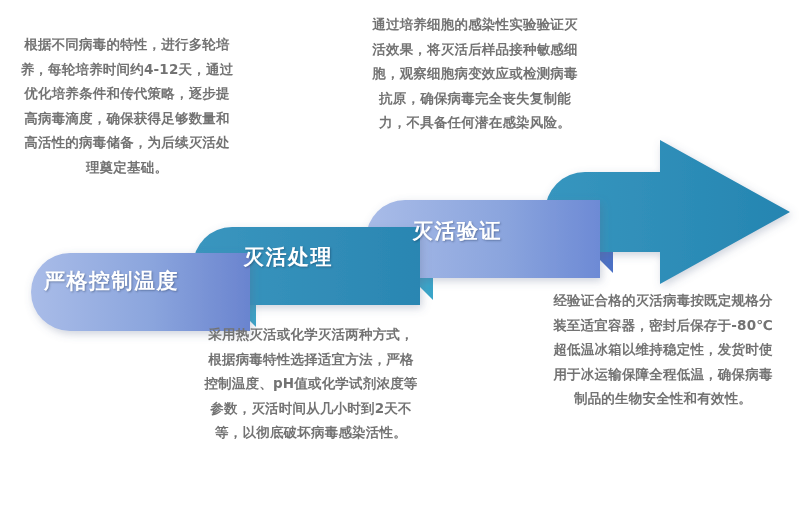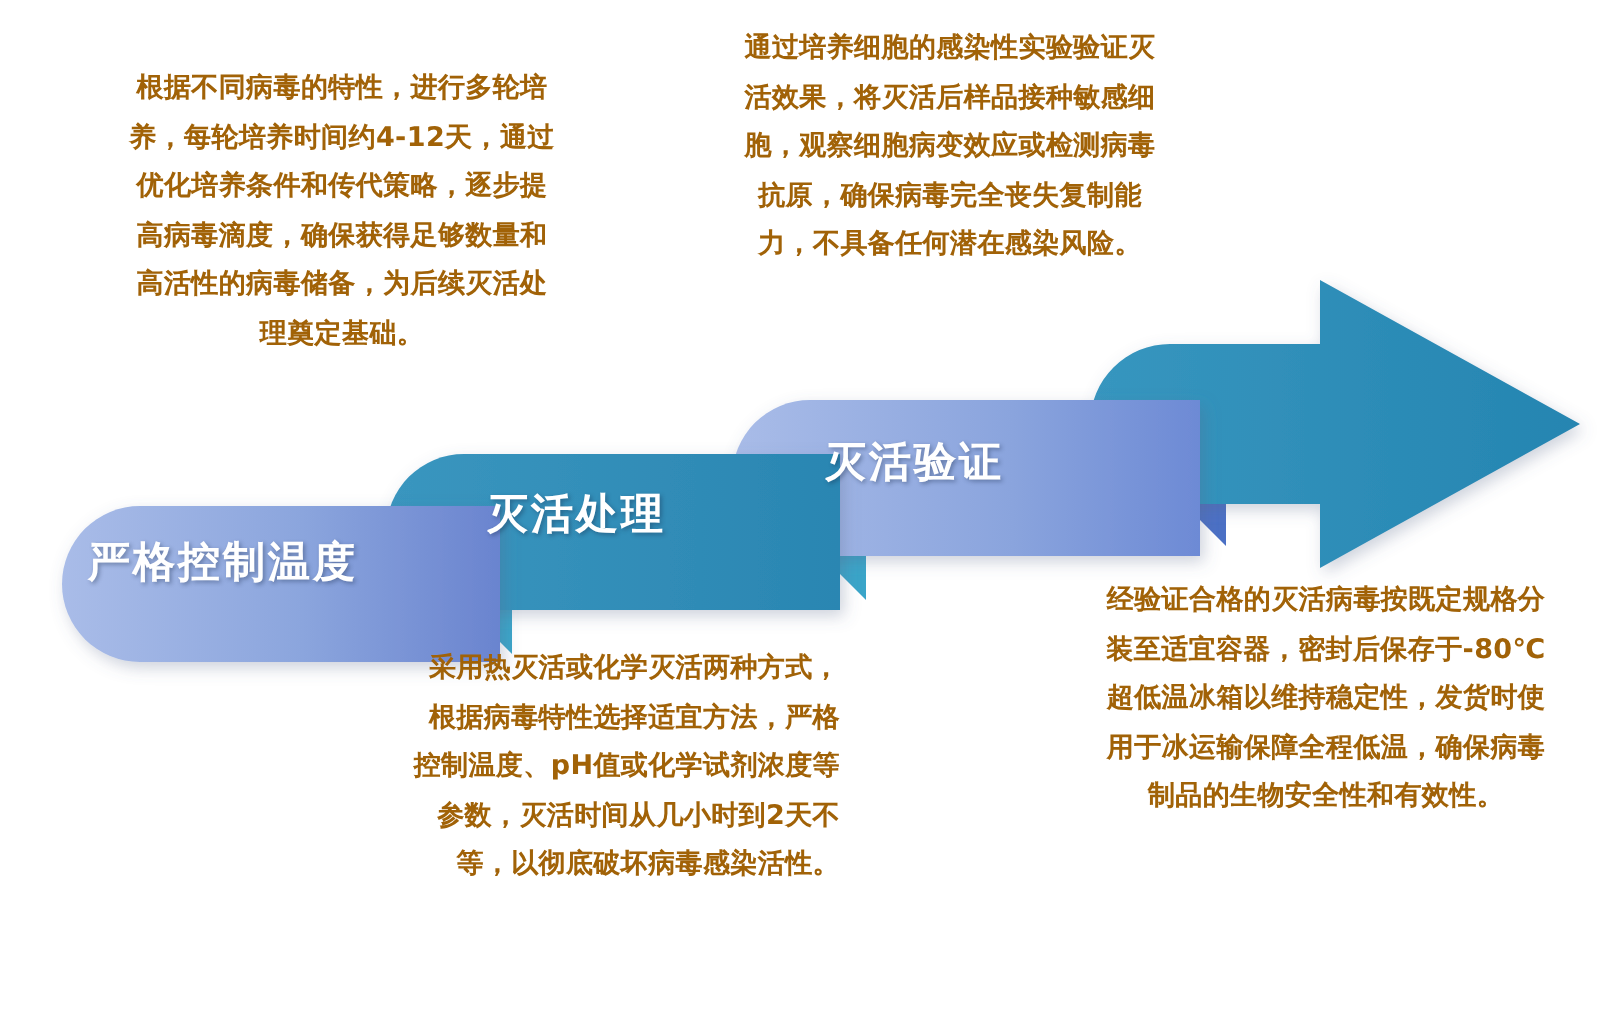--- a/index.html
+++ b/index.html
@@ -49,30 +49,30 @@
   }
 
   #label-1 { left: 44px;  top: 267px; }
   #label-2 { left: 243px; top: 243px; }
   #label-3 { left: 412px; top: 217px; }
   #label-4 { left: 594px; top: 194px; }
 
   
   .desc {
     position: absolute;
-    color: #a16207;
+    color: #737373;
     font-size: 13.5px;
     font-weight: bold;
     line-height: 1.82;
     text-align: center;
     letter-spacing: 0.2px;
   }
 
-  #desc-1 { left: 18px;  top: 32px;  width: 218px; margin-left: 44px; }
-  #desc-2 { left: 202px; top: 322px; width: 218px; text-align: right; }
+  #desc-1 { left: 18px;  top: 32px;  width: 218px; }
+  #desc-2 { left: 202px; top: 322px; width: 218px; }
   #desc-3 { left: 366px; top: 12px;  width: 218px; }
   #desc-4 { left: 549px; top: 288px; width: 228px; }
 </style>
 </head>
 <body>
 
 <div id="canvas">
 
   <div class="flow-layer">
     <svg width="800" height="510" viewBox="0 0 800 510" xmlns="http://www.w3.org/2000/svg">

